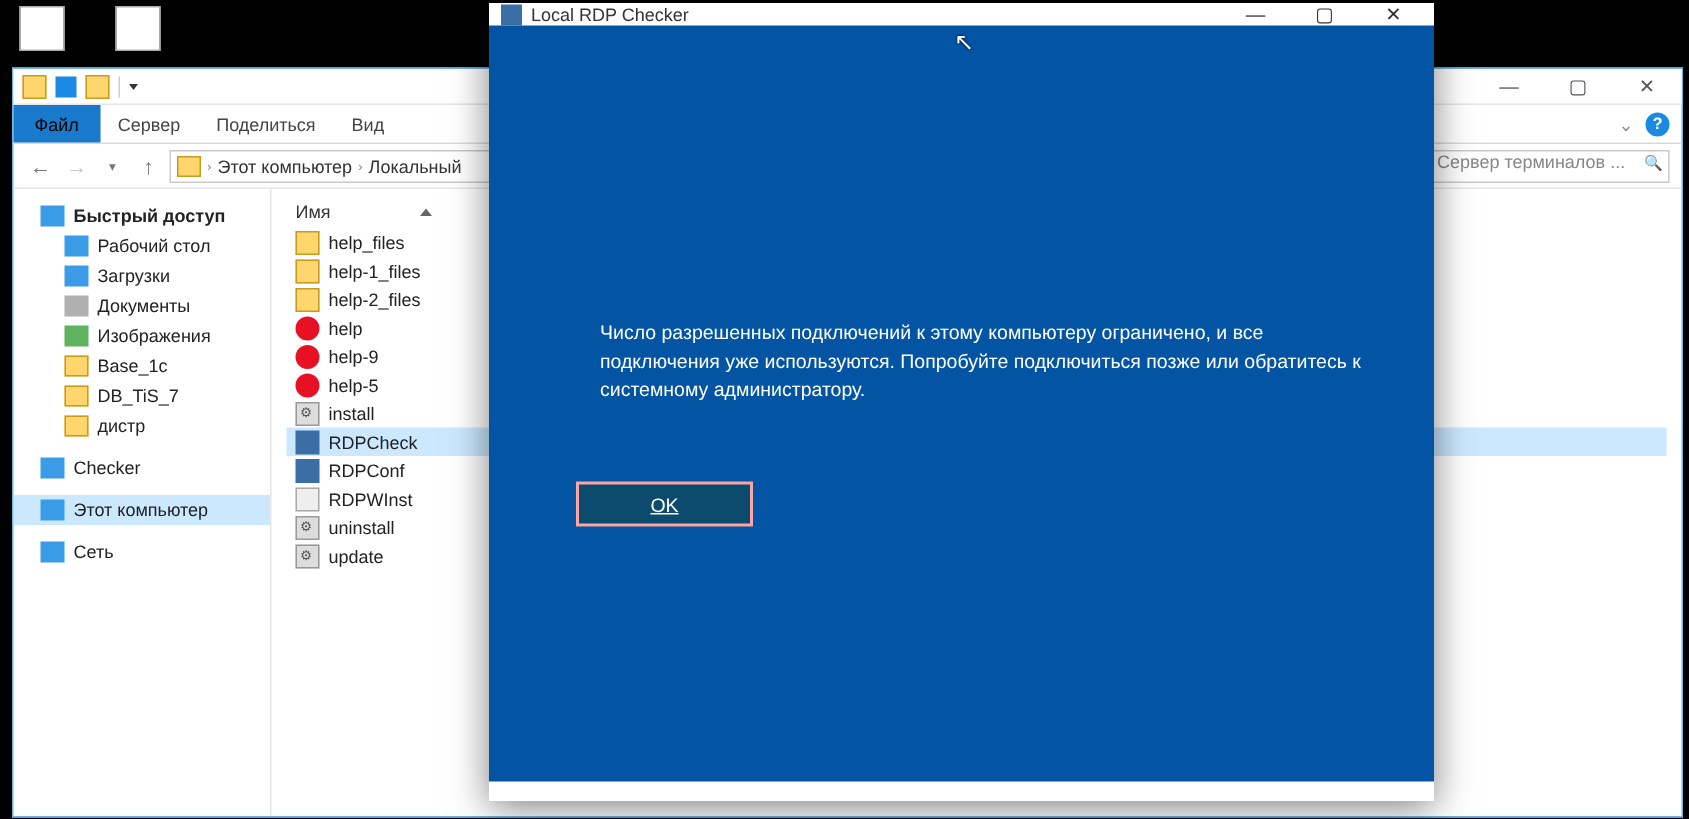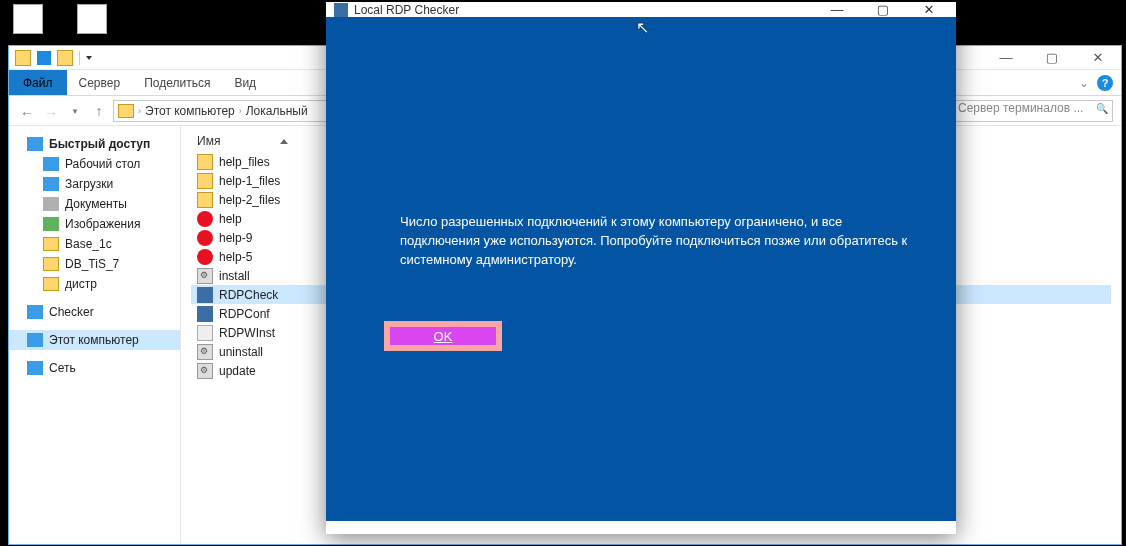--- a/index.html
+++ b/index.html
@@ -72,21 +72,21 @@
 
 
 .dialog { position:absolute; left:326px; top:2px; width:630px; height:532px; background:#fff; box-shadow:0 4px 24px rgba(0,0,0,.5); }
 .dlg-title { height:15px; display:flex; align-items:center; padding:0 4px 0 8px; font-size:12px; color:#333;}
 .dlg-title .icn { width:14px;height:14px;background:#3a6ea5;margin-right:6px;}
 .dlg-title .sp { flex:1;}
 .dlg-wc { display:flex;}
 .dlg-wbtn { width:46px;height:28px;display:flex;align-items:center;justify-content:center;font-size:13px;color:#333;}
 .dlg-body { background:#0355a4; height:calc(100% - 28px); padding:10px; color:#fff; font-size:13px; position:relative;}
 .dlg-msg { position:absolute; left:74px; top:196px; right:40px; line-height:1.45;}
-.dlg-ok { position:absolute; left:58px; top:304px; width:118px; height:30px; background:#d946ef; border:6px solid #fca5a5; color:#fff; display:flex; align-items:center; justify-content:center; font-size:13px;text-decoration:underline;}
+.dlg-ok { position:absolute; left:58px; top:304px; width:118px; height:30px; background:#0c4a6e; border:2px solid #fca5a5; color:#fff; display:flex; align-items:center; justify-content:center; font-size:13px;text-decoration:underline;}
 
 .cursor { position:absolute; left:636px; top:18px; font-size:16px; color:#fff; pointer-events:none; text-shadow:0 0 2px #000;}
 
 .ribbon-extra { position:absolute; left:278px; top:47px; height:22px; background:#e1bee7; color:#5a2a6e; font-size:12px; padding:4px 10px; z-index:0;}
 </style>
 </head>
 <body>
 
 <div class="desktop-icons">
   <div class="dicon">

